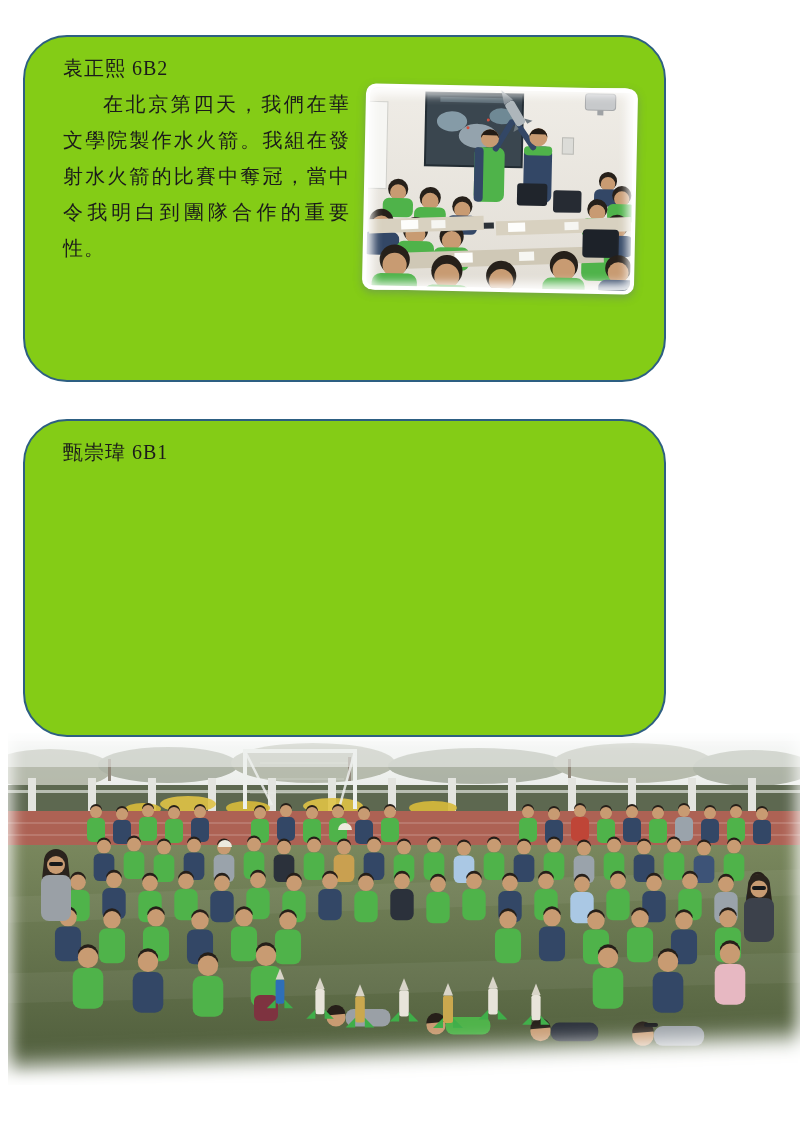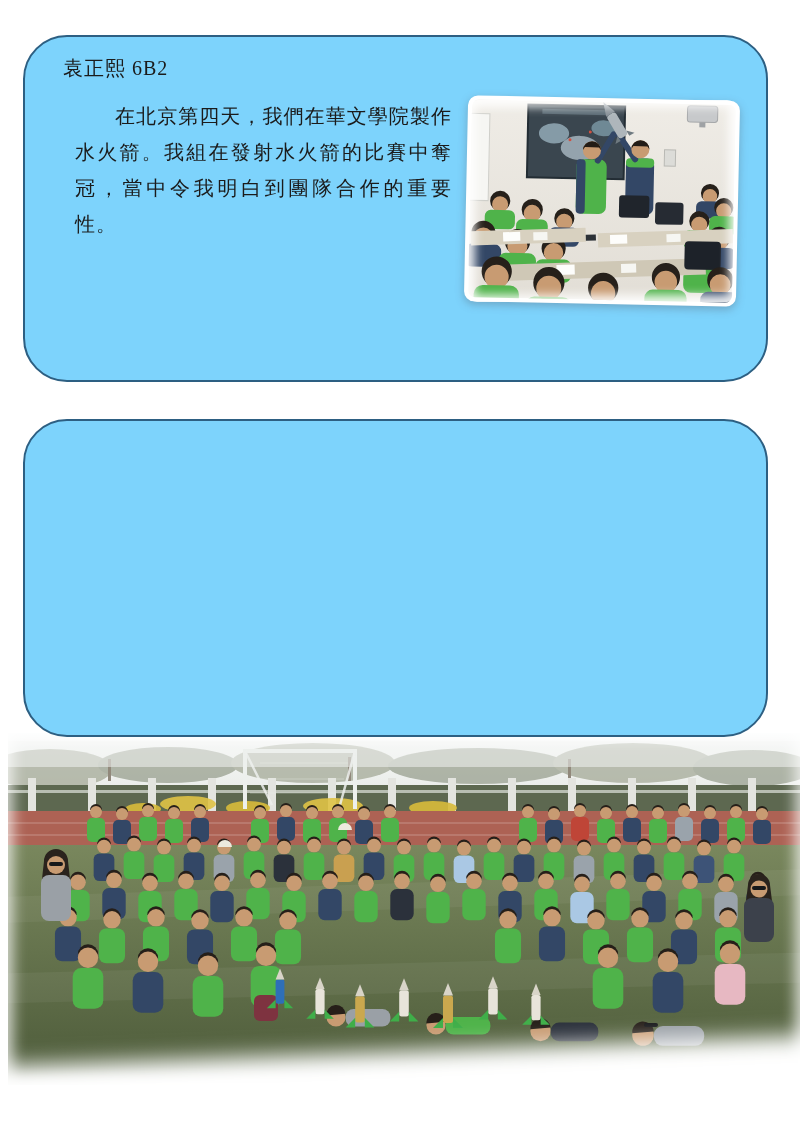--- a/index.html
+++ b/index.html
@@ -4,32 +4,32 @@
 <style>
   html,body{margin:0;padding:0;}
   body{
     width:800px;height:1131px;position:relative;overflow:hidden;
     background:#ffffff;
     font-family:"Liberation Serif","DejaVu Serif",serif;
     color:#1b1b1b;
   }
   
   .entry-box{
-    position:absolute;left:23px;width:745px;box-sizing:border-box;
-    background:#7dd3fc;border:2px solid #2d5f82;border-radius:44px;
+    position:absolute;left:23px;width:643px;box-sizing:border-box;
+    background:#84cc16;border:2px solid #2d5f82;border-radius:44px;
     padding:13px 34px 10px 38px;
   }
   #entry-box-1{top:35px;height:347px;}
   #entry-box-2{top:419px;height:318px;z-index:3;}
   .entry-title{
     font-size:20px;line-height:36px;letter-spacing:1px;
   }
   .entry-body{font-size:20px;line-height:36px;}
   .entry-body p{
-    margin:12px;text-indent:2em;text-align:justify;text-justify:inter-character;
+    margin:0;text-indent:2em;text-align:justify;text-justify:inter-character;
     letter-spacing:1px;
     font-family:Liberation Serif, serif;
   }
   
   .photo-float{
     float:right;width:272px;height:206px;margin:0 -6px 6px 14px;
     position:relative;
   }
   .photo-frame{
     position:absolute;inset:0;background:#fff;border-radius:10px;
@@ -155,20 +155,21 @@
           </g>
         </svg>
       </span>
       <span class="soft-edge"></span>
     </span>
     <p>在北京第四天，我們在華文學院製作水火箭。我組在發射水火箭的比賽中奪冠，當中令我明白到團隊合作的重要性。</p>
   </div>
 </div>
 
 <div class="entry-box" id="entry-box-2">
+  <div class="entry-title">甄崇瑋 6B1</div>
 </div>
 
 <div class="group-photo" role="img" aria-label="全體學生與老師帶同水火箭在運動場草地大合照">
   <svg viewBox="0 0 792 352" preserveAspectRatio="none">
     <defs>
       <linearGradient id="skyg" x1="0" y1="0" x2="0" y2="1">
         <stop offset="0" stop-color="#fbfcfc"></stop>
           <stop offset="1" stop-color="#e8ebe7"></stop>
       </linearGradient>
       <linearGradient id="grassg" x1="0" y1="0" x2="0" y2="1">

